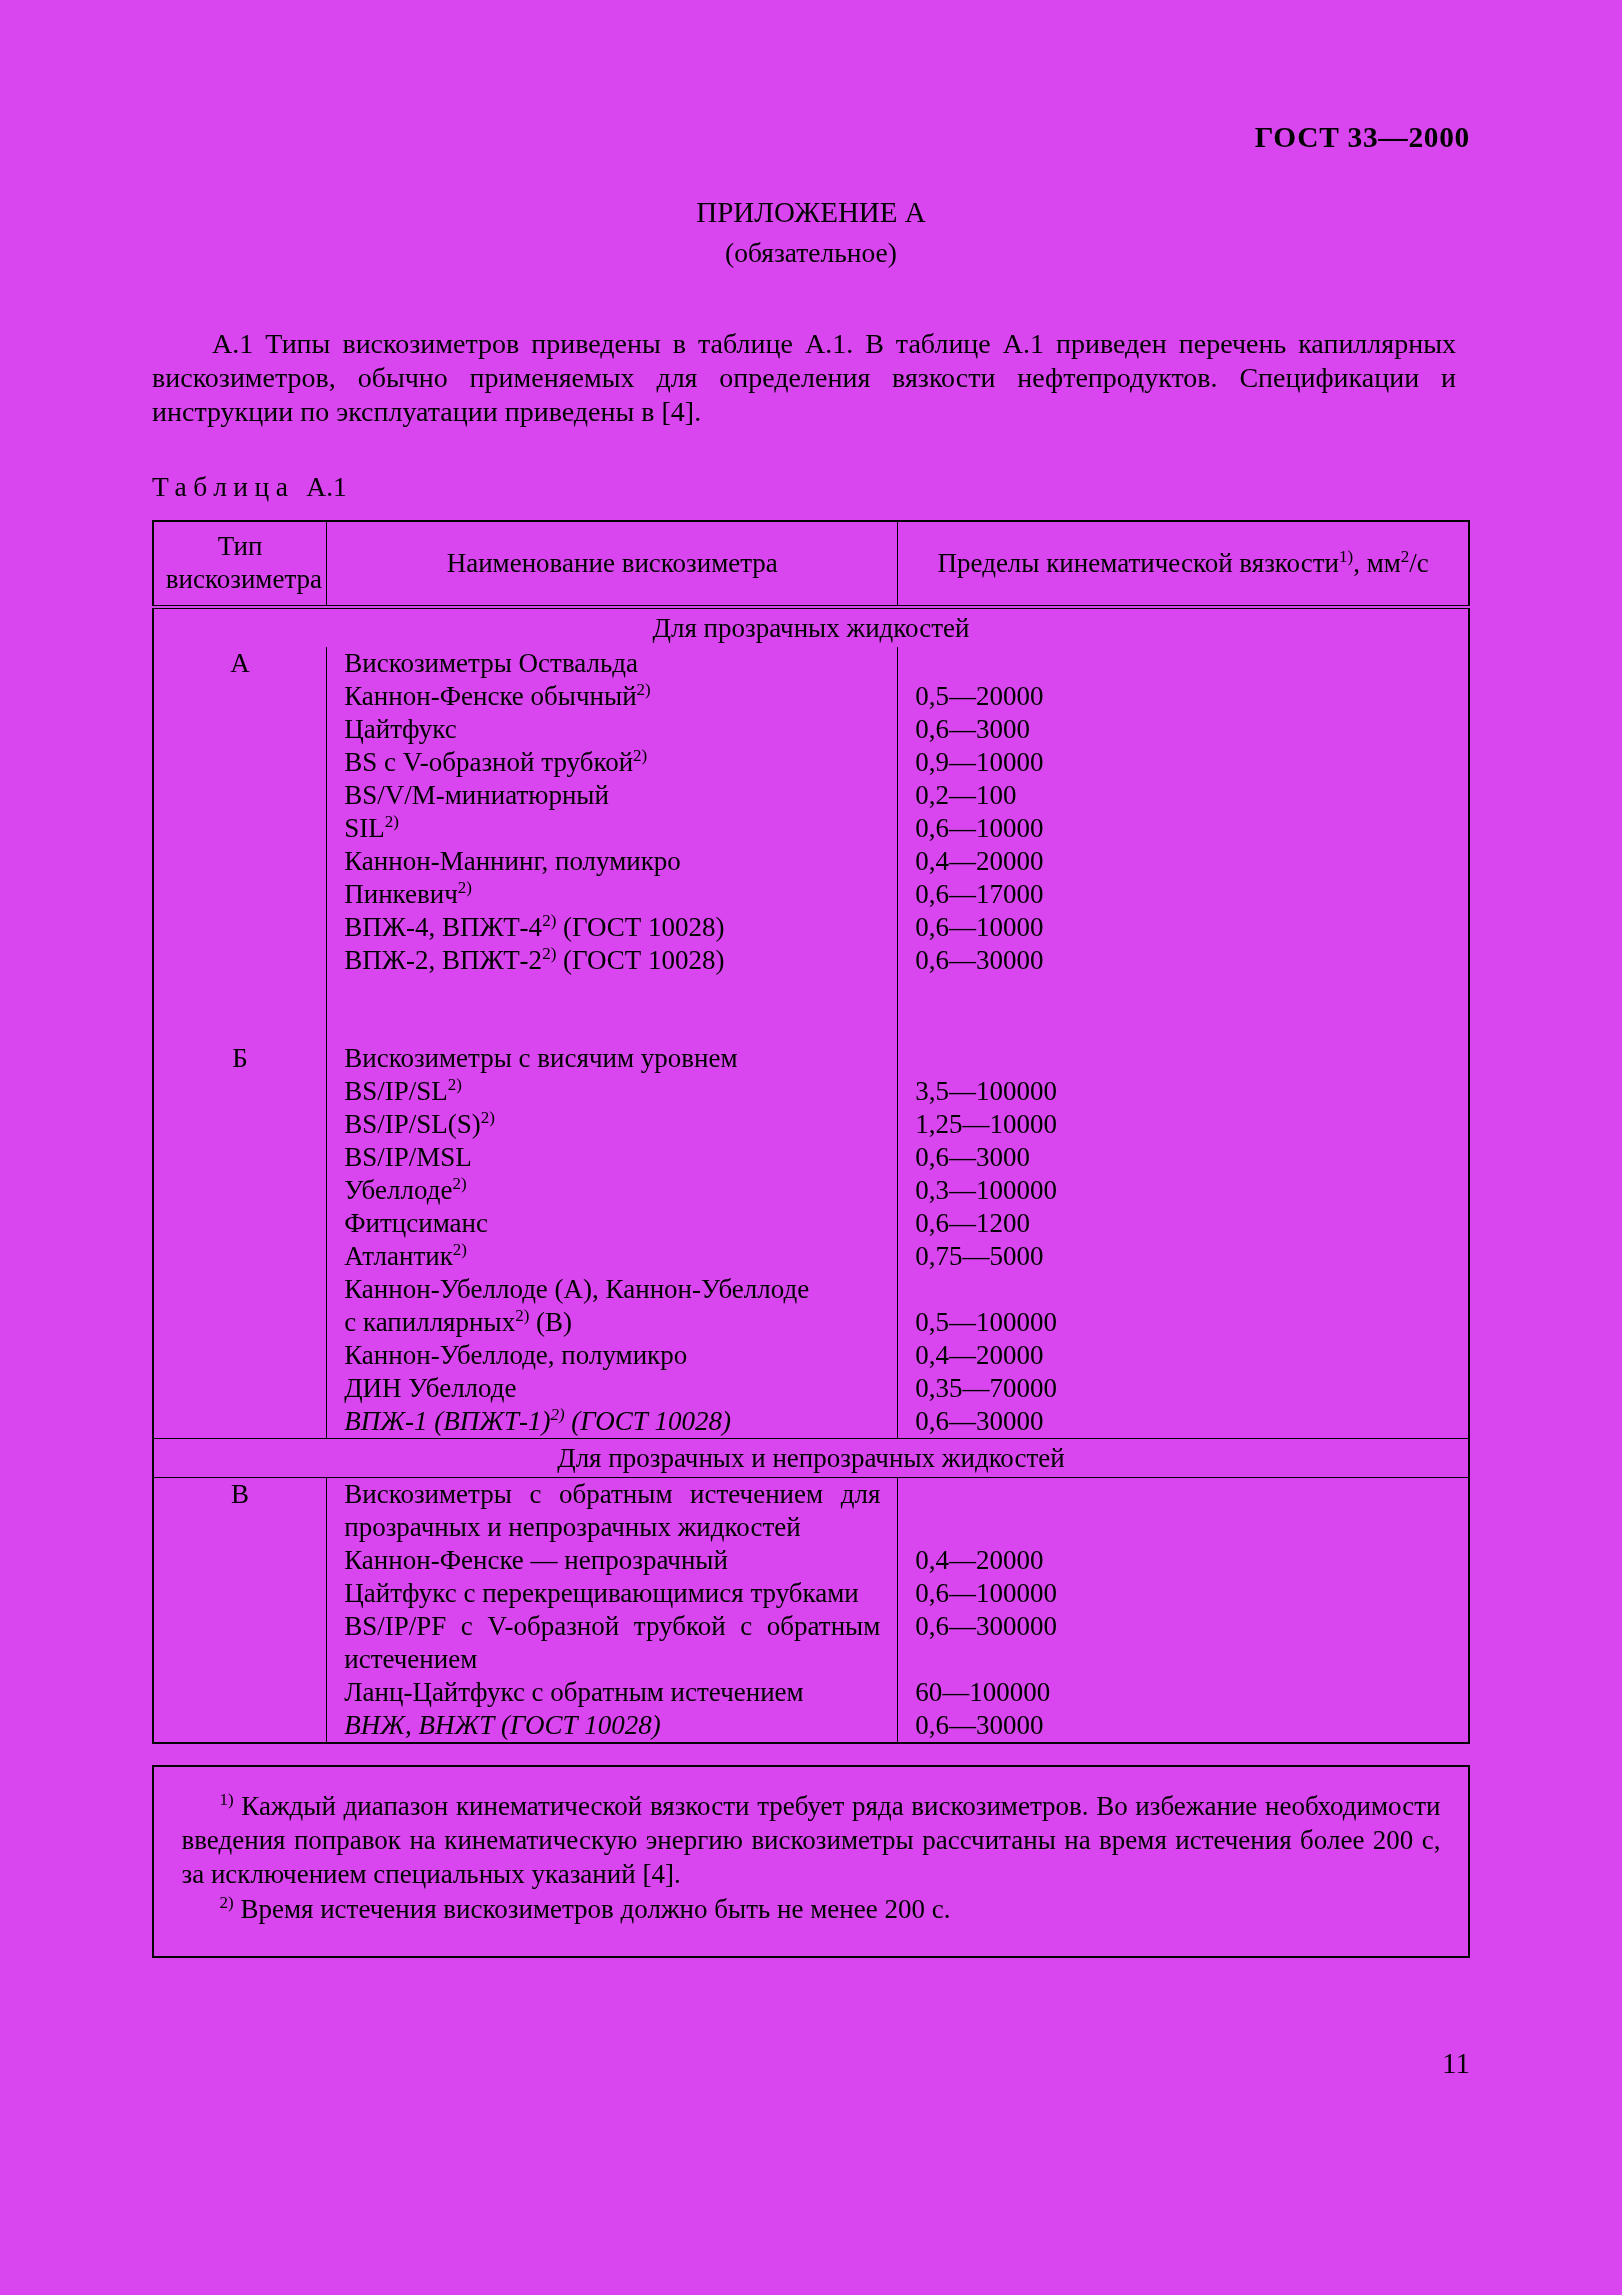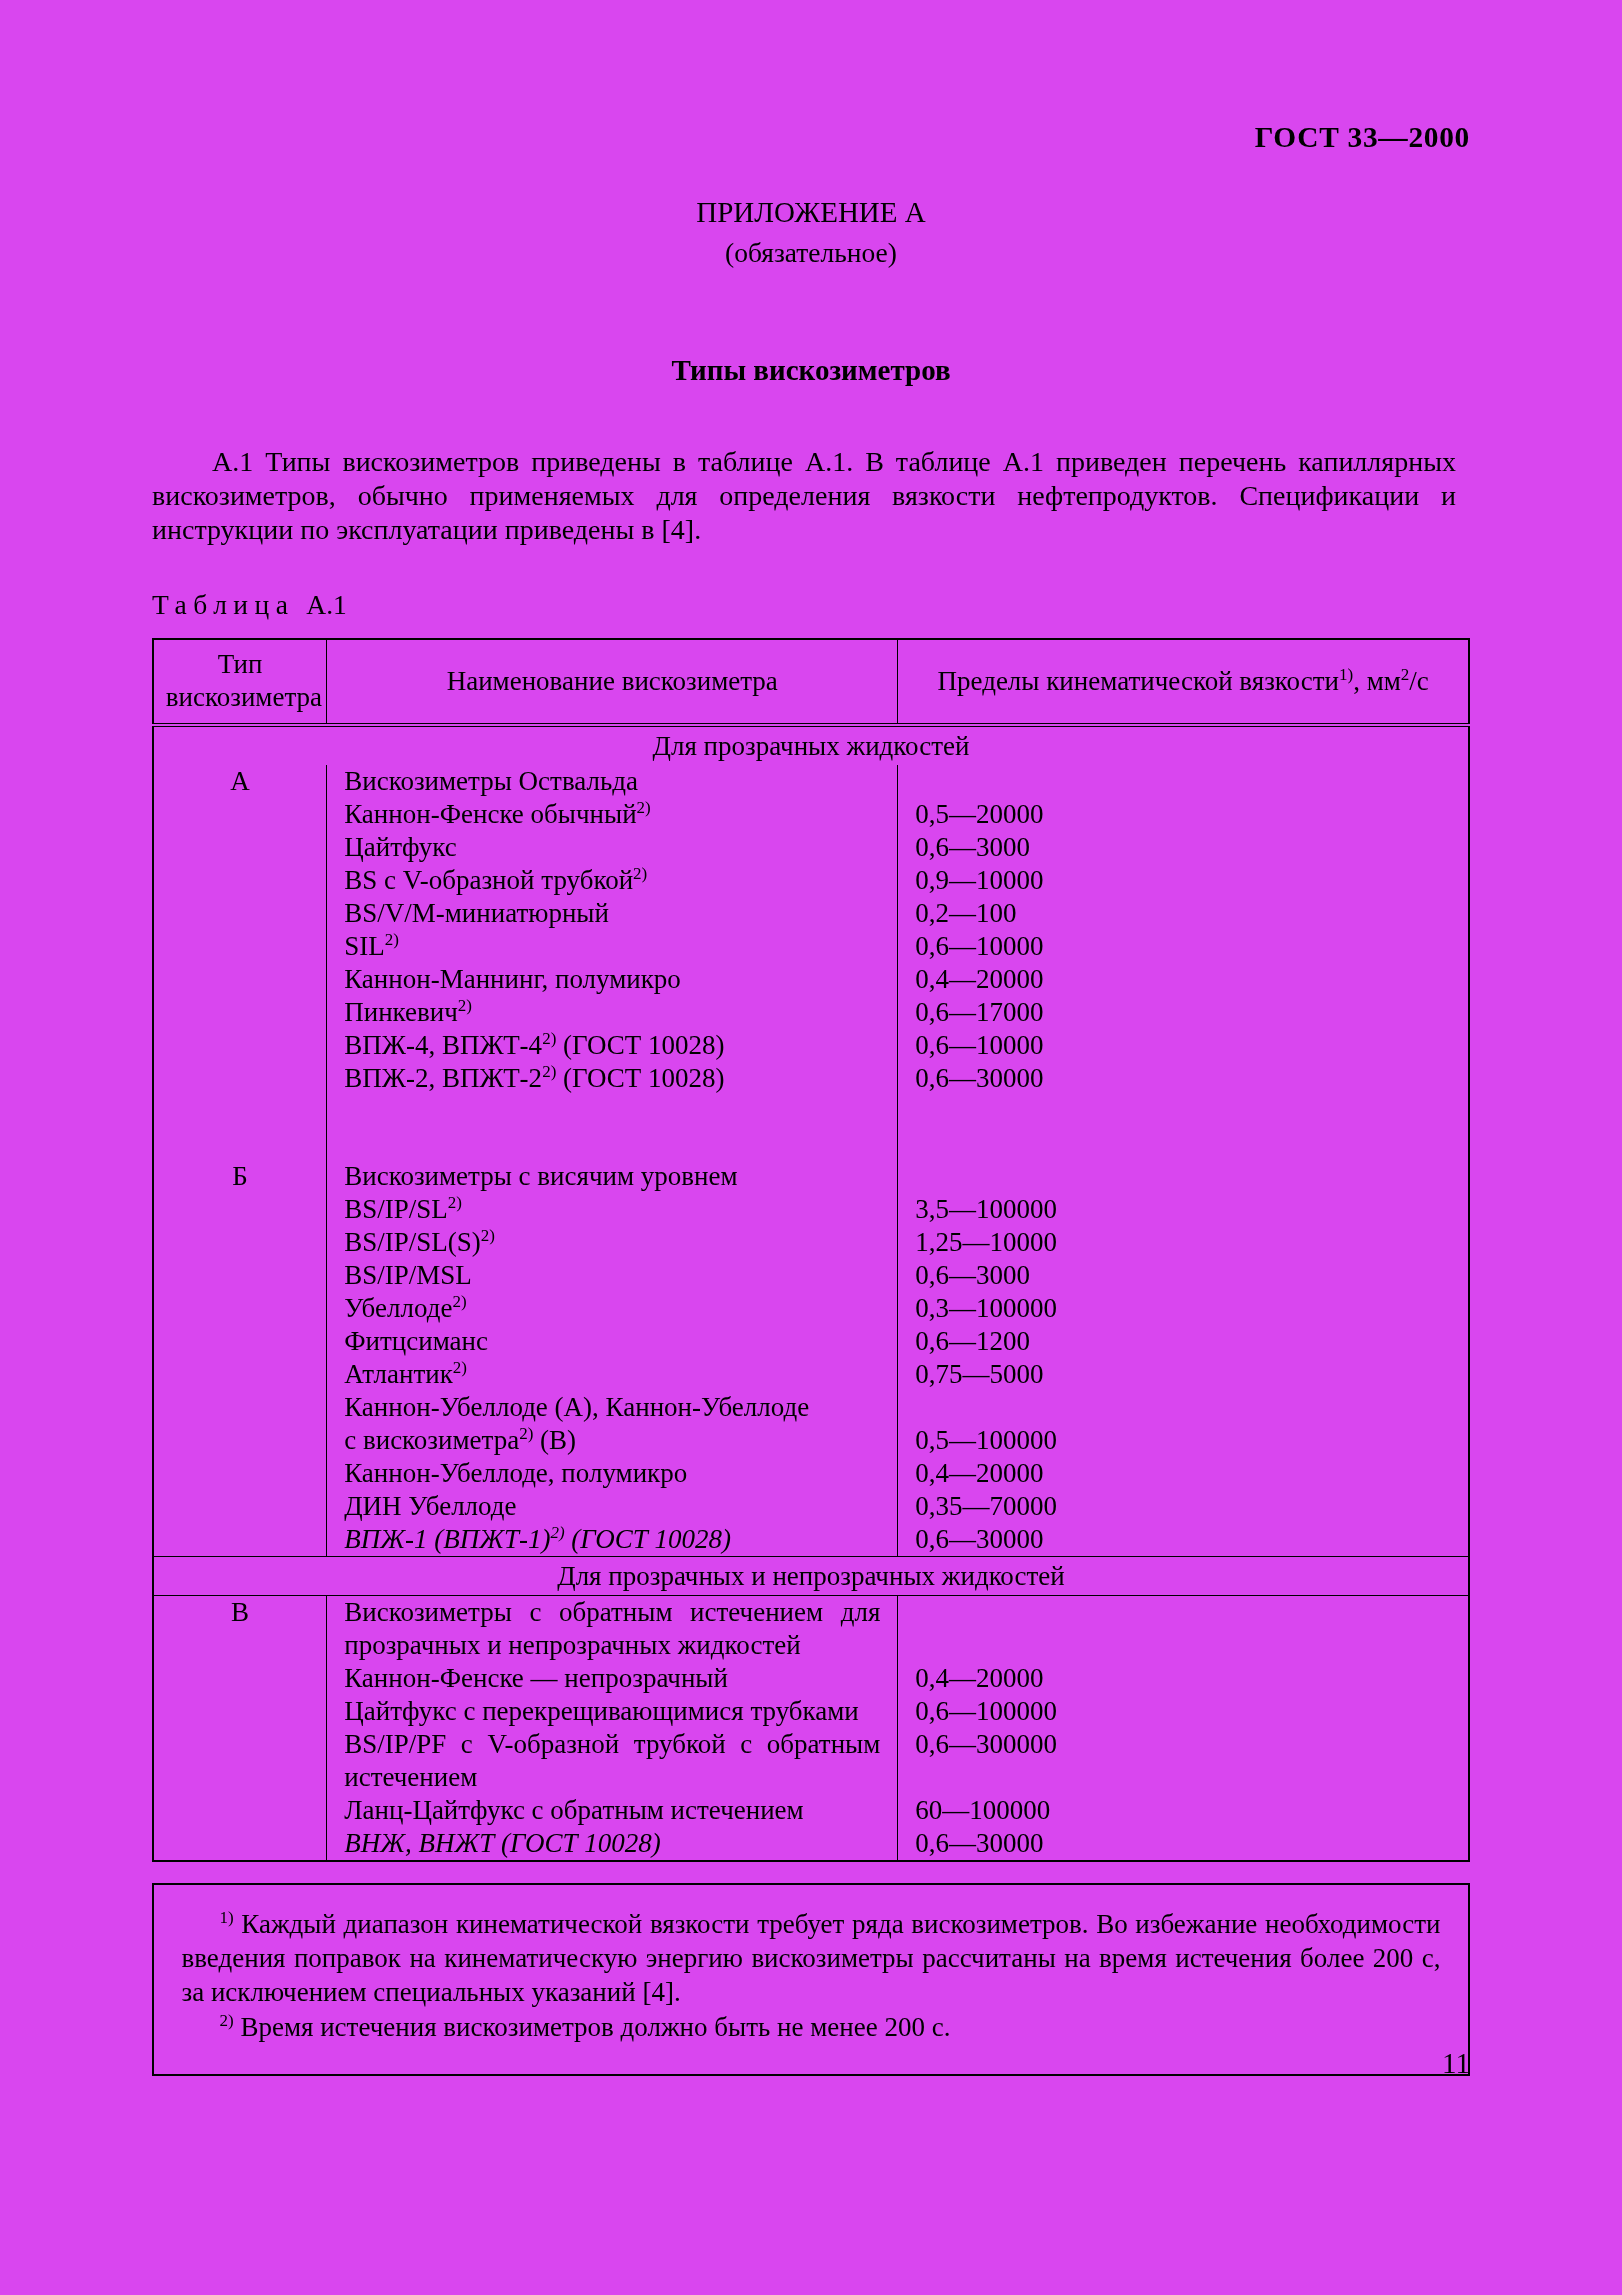--- a/index.html
+++ b/index.html
@@ -102,21 +102,20 @@
 <body>
 
 <div class="sheet">
   <div class="content">
 
     <div class="doc-code">ГОСТ 33—2000</div>
 
     <div class="app-title">ПРИЛОЖЕНИЕ А</div>
     <div class="app-sub">(обязательное)</div>
 
-    <div class="sec-title">Типы вискозиметров</div>
 
     <p class="intro">А.1 Типы вискозиметров приведены в таблице А.1. В таблице А.1 приведен перечень капиллярных вискозиметров, обычно применяемых для определения вязкости нефтепродуктов. Спецификации и инструкции по эксплуатации приведены в [4].</p>
 
     <div class="tbl-label">
       <span class="spaced">Таблица</span><span class="lbl-num">А.1</span>
     </div>
 
     <table class="visc">
       <colgroup>
         <col style="width:13.2%">
@@ -210,21 +209,21 @@
         </tr>
         <tr>
           <td class="c2"><span>Атлантик</span><sup>2)</sup></td>
           <td class="range-cell">0,75—5000</td>
         </tr>
         <tr>
           <td class="c2"><span>Каннон-Убеллоде (А), Каннон-Убеллоде</span></td>
           <td class="range-cell"></td>
         </tr>
         <tr>
-          <td class="c2"><span>с вискозиметра</span><sup>2)</sup><span> (В)</span></td>
+          <td class="c2"><span>с капиллярных</span><sup>2)</sup><span> (В)</span></td>
           <td class="range-cell">0,5—100000</td>
         </tr>
         <tr>
           <td class="c2"><span>Каннон-Убеллоде, полумикро</span></td>
           <td class="range-cell">0,4—20000</td>
         </tr>
         <tr>
           <td class="c2"><span>ДИН Убеллоде</span></td>
           <td class="range-cell">0,35—70000</td>
         </tr>

